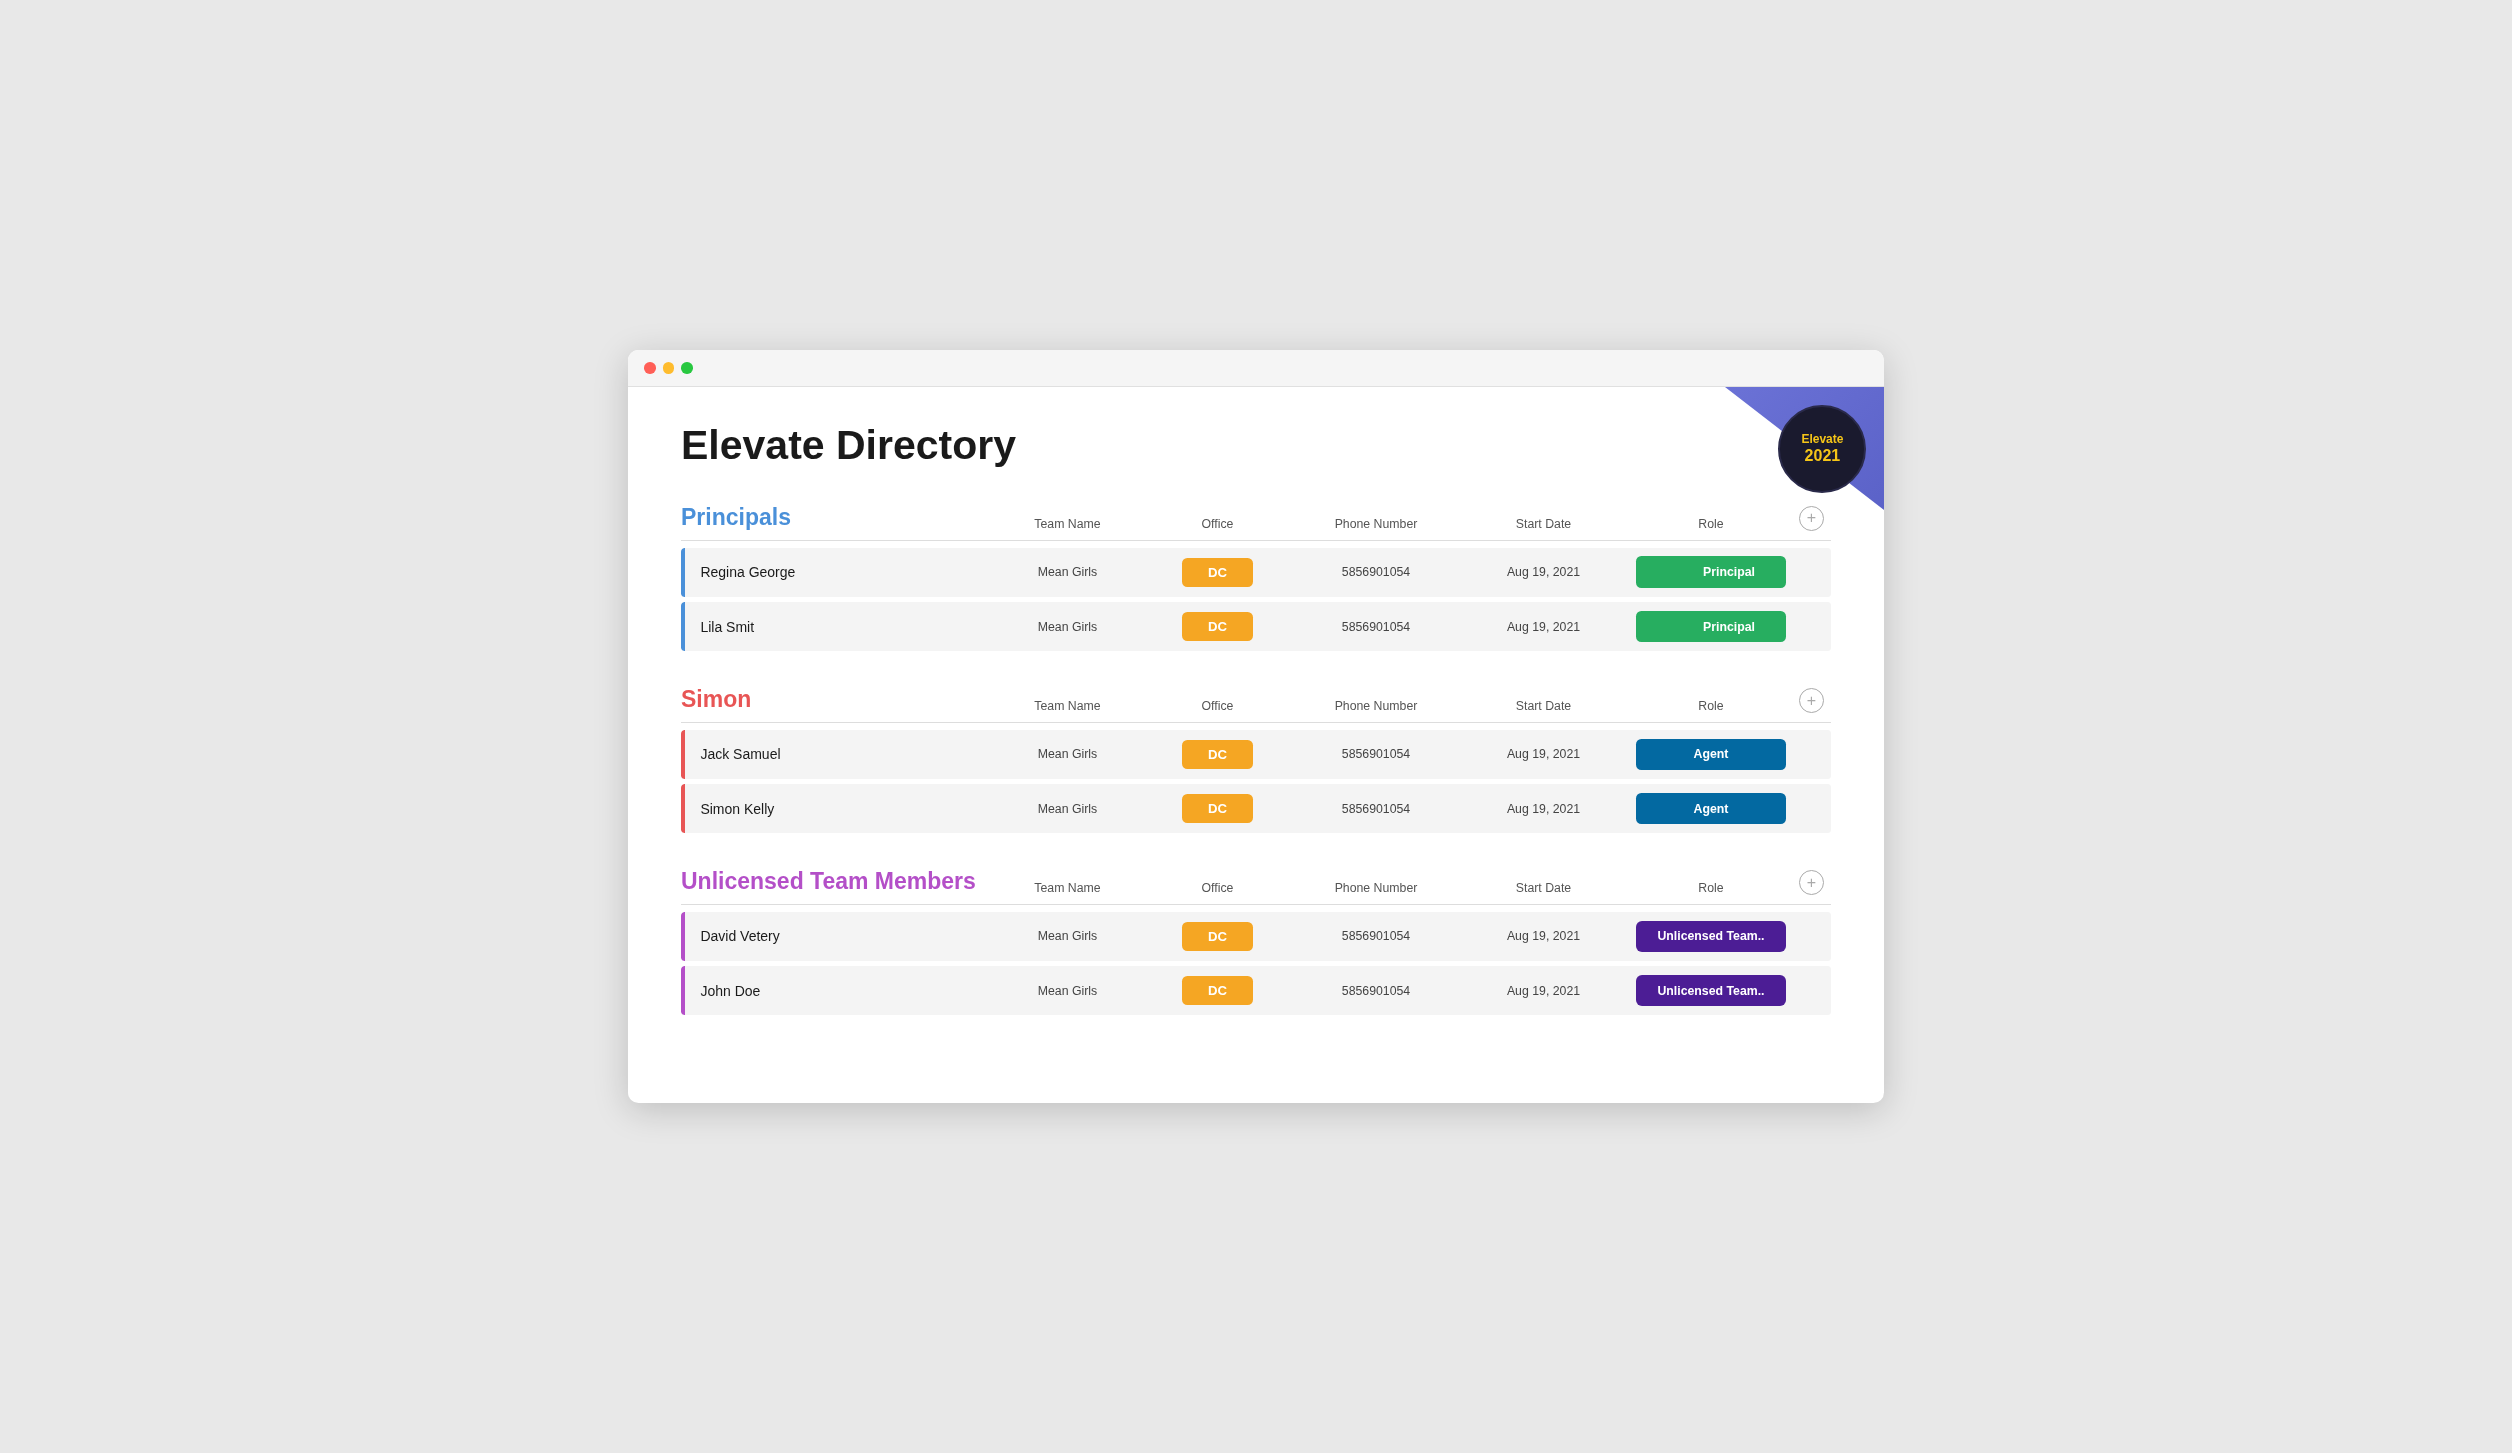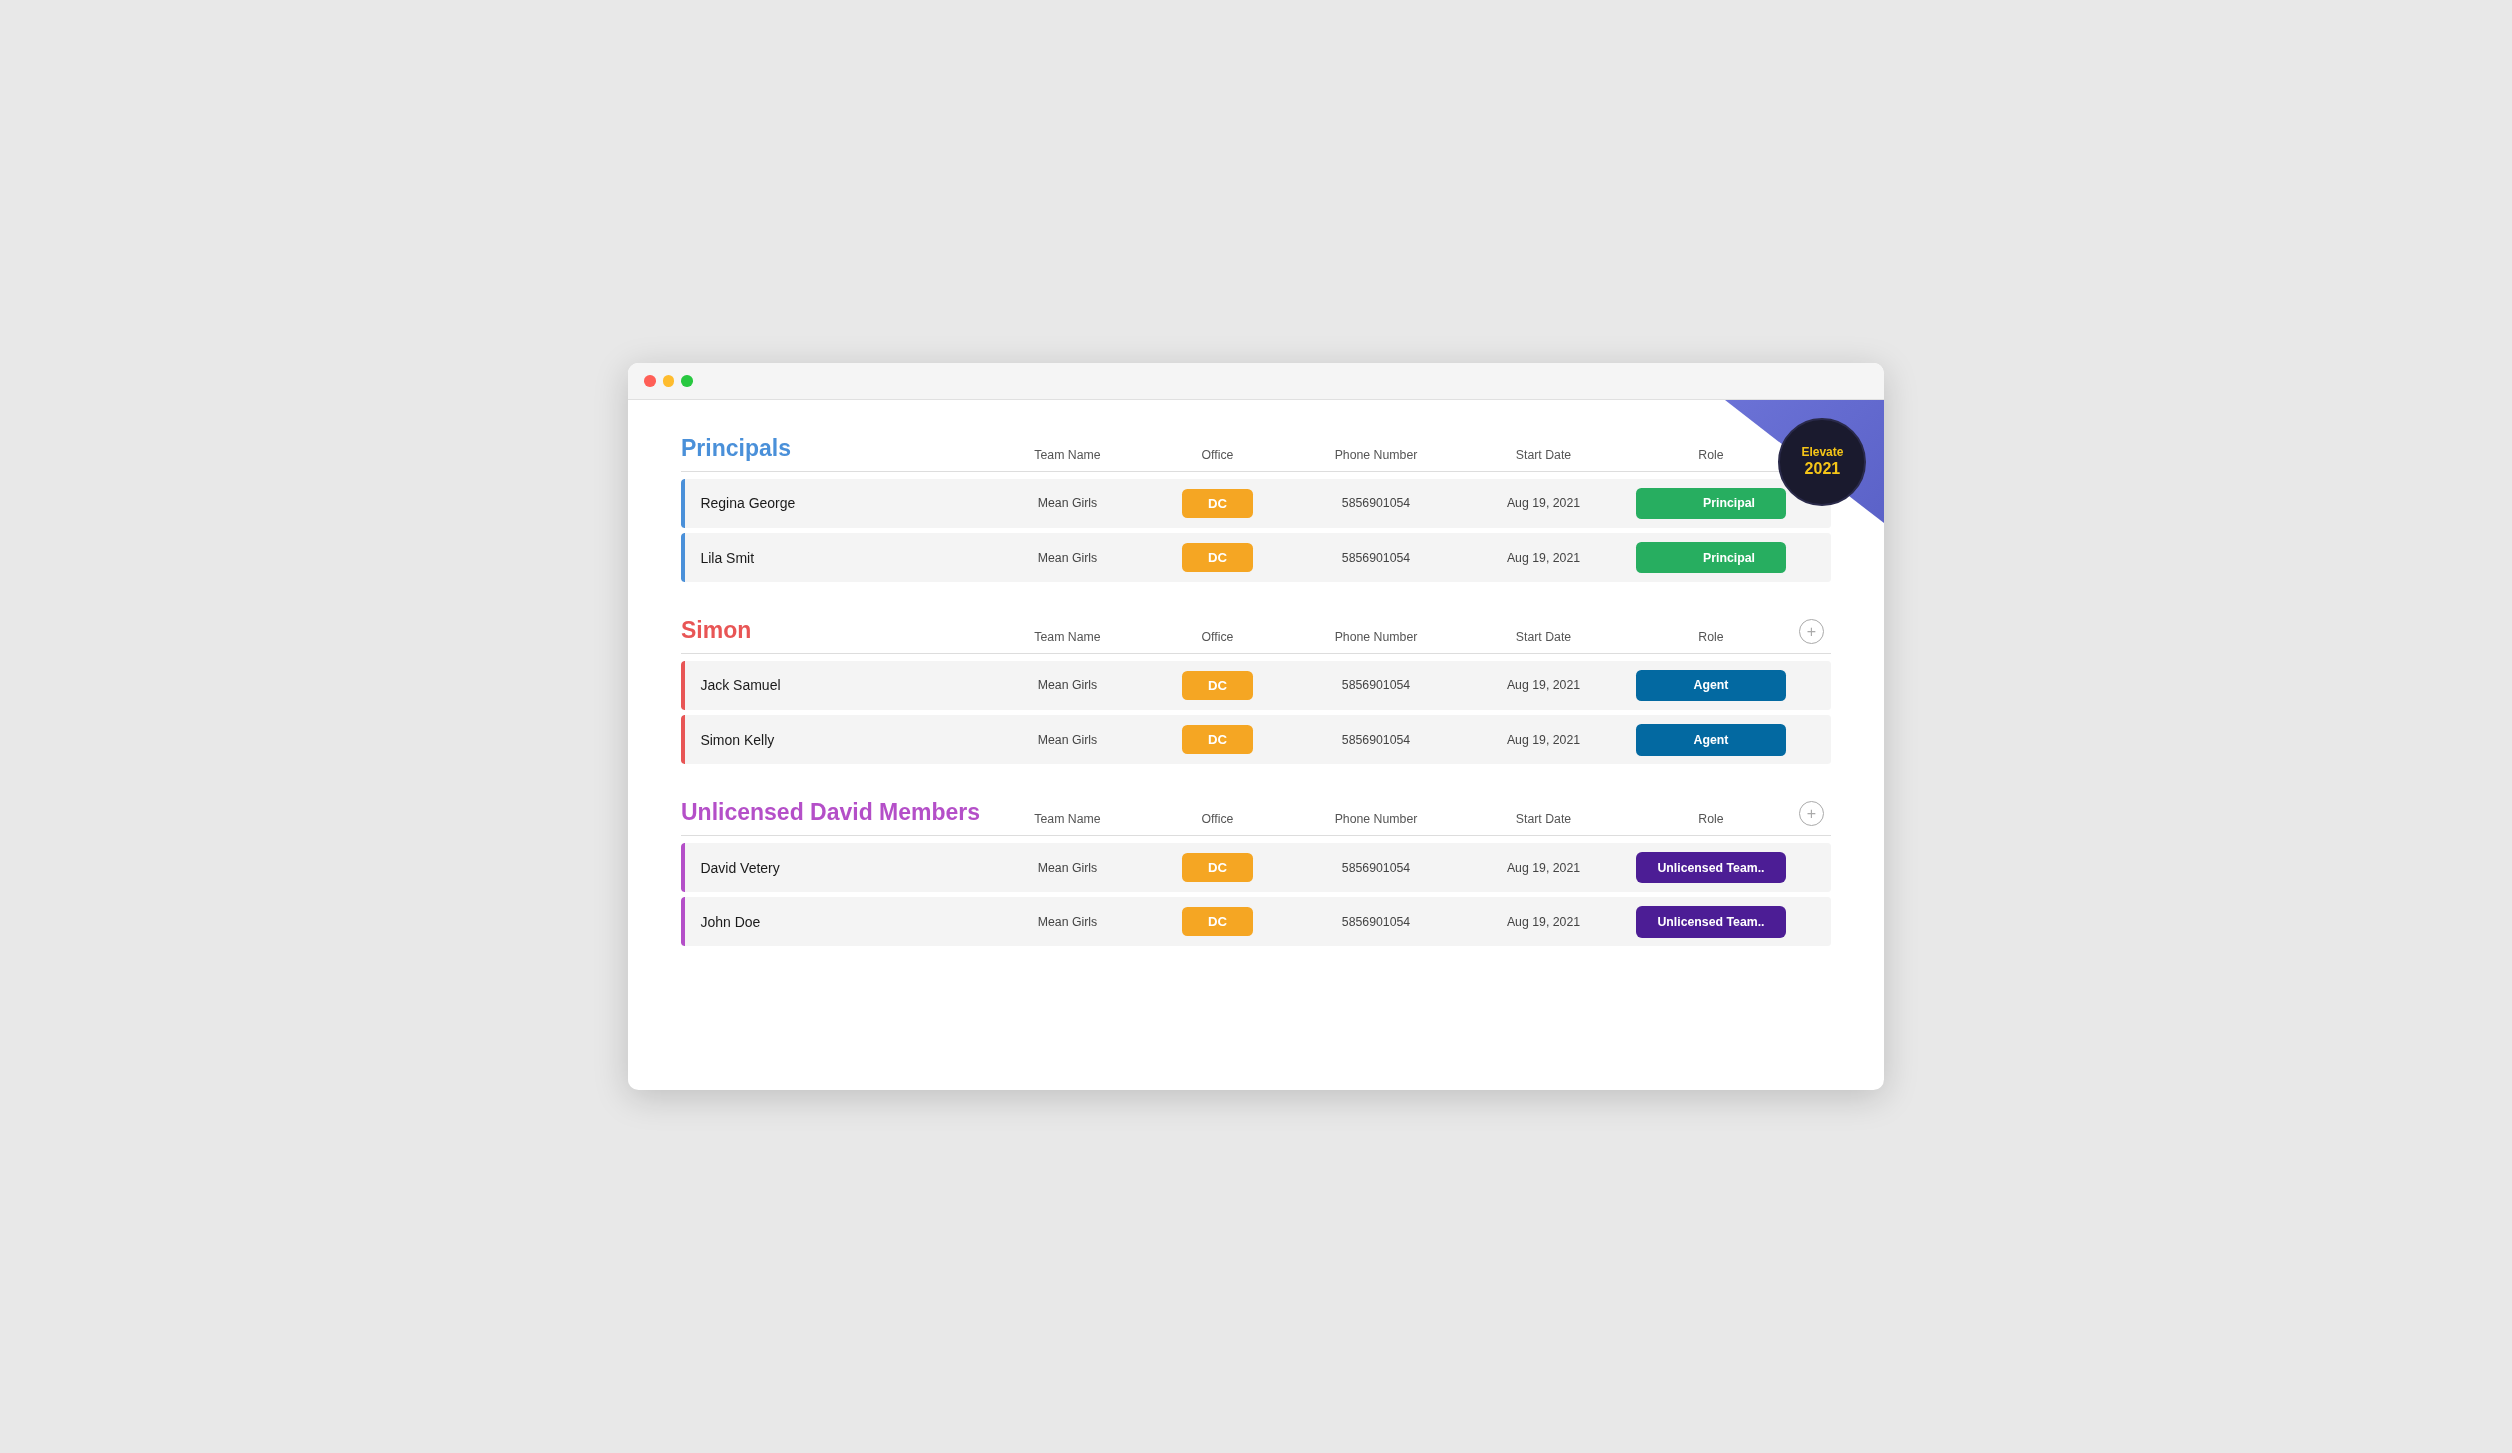--- a/index.html
+++ b/index.html
@@ -231,20 +231,21 @@
 
   <div class="content">
 
     <div class="corner-decoration"></div>
 
     <div class="badge">
       <span class="badge-text-elevate">Elevate</span>
       <span class="badge-text-year">2021</span>
     </div>
 
+    <h1 class="page-title">Elevate Directory</h1>
 
     <div id="sections-container">
         <div class="section">
           <div style="display: grid; grid-template-columns: 1fr 159px 141px 176px 159px 176px 32px; align-items: flex-end; margin-bottom: 8.8px;">
             <span class="section-title section-title-principals">Principals</span>
             <span class="col-header" style="text-align: center; font-size: 12.3px; color: rgb(85, 85, 85);">Team Name</span>
             <span class="col-header" style="text-align: center; font-size: 12.3px; color: rgb(85, 85, 85);">Office</span>
             <span class="col-header" style="text-align: center; font-size: 12.3px; color: rgb(85, 85, 85);">Phone Number</span>
             <span class="col-header" style="text-align: center; font-size: 12.3px; color: rgb(85, 85, 85);">Start Date</span>
             <span class="col-header" style="text-align: center; font-size: 12.3px; color: rgb(85, 85, 85);">Role</span>
@@ -315,21 +316,21 @@
             <div class="cell-phone">5856901054</div>
             <div class="cell-date">Aug 19, 2021</div>
             <div class="cell-role">
               <div class="role-badge role-agent">Agent</div>
             </div>
             <div></div>
           </div>
         </div>
         <div class="section">
           <div style="display: grid; grid-template-columns: 1fr 159px 141px 176px 159px 176px 32px; align-items: flex-end; margin-bottom: 8.8px;">
-            <span class="section-title section-title-unlicensed">Unlicensed David Members</span>
+            <span class="section-title section-title-unlicensed">Unlicensed Team Members</span>
             <span class="col-header" style="text-align: center; font-size: 12.3px; color: rgb(85, 85, 85);">Team Name</span>
             <span class="col-header" style="text-align: center; font-size: 12.3px; color: rgb(85, 85, 85);">Office</span>
             <span class="col-header" style="text-align: center; font-size: 12.3px; color: rgb(85, 85, 85);">Phone Number</span>
             <span class="col-header" style="text-align: center; font-size: 12.3px; color: rgb(85, 85, 85);">Start Date</span>
             <span class="col-header" style="text-align: center; font-size: 12.3px; color: rgb(85, 85, 85);">Role</span>
             <button class="add-btn">+</button>
           </div>
           <div style="border-top: 0.9px solid rgb(221, 221, 221); margin-bottom: 7px;"></div>
           <div class="table-row">
             <div class="row-accent accent-purple"></div>

